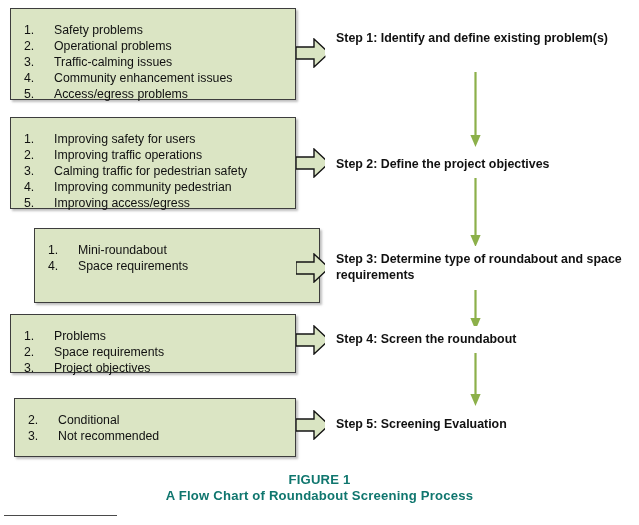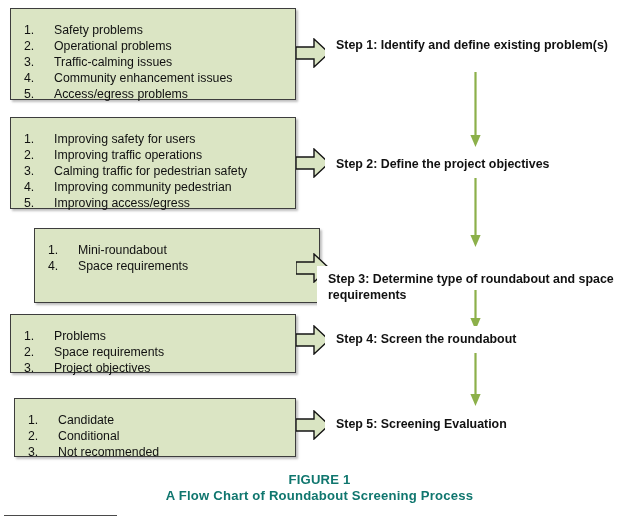--- a/index.html
+++ b/index.html
@@ -116,21 +116,21 @@
       <li><span class="num">5.</span><span>Access/egress problems</span></li>
     </ol>
   </div>
 
   <div class="block-arrow" style="left:296px; top:38px; width:34px; height:30px;">
     <svg width="34" height="30" viewBox="0 0 34 30">
       <polygon points="0,9 18,9 18,1 33,15 18,29 18,21 0,21" fill="#d9e4c2" stroke="#141414" stroke-width="1.4" stroke-linejoin="miter"></polygon>
     </svg>
   </div>
 
-  <div class="step-box rounded" style="left:325px; top:21px; width:307px; height:49px;">
+  <div class="step-box rounded" style="left:325px; top:14px; width:307px; height:49px;">
     <div class="step-text">Step 1: Identify and define existing problem(s)</div>
   </div>
 
   <div class="v-conn" style="left:468px; top:72px; width:15px; height:76px;">
     <svg width="15" height="76" viewBox="0 0 15 76">
       <line x1="7.5" y1="0" x2="7.5" y2="64" stroke="#8cb04a" stroke-width="2.2"></line>
       <polygon points="2.4,63 12.6,63 7.5,75" fill="#8cb04a"></polygon>
     </svg>
   </div>
 
@@ -167,21 +167,21 @@
       <li><span class="num">4.</span><span>Space requirements</span></li>
     </ol>
   </div>
 
   <div class="block-arrow" style="left:296px; top:253px; width:34px; height:30px;">
     <svg width="34" height="30" viewBox="0 0 34 30">
       <polygon points="0,9 18,9 18,1 33,15 18,29 18,21 0,21" fill="#d9e4c2" stroke="#141414" stroke-width="1.4" stroke-linejoin="miter"></polygon>
     </svg>
   </div>
 
-  <div class="step-box" style="left:317px; top:246px; width:307px; height:44px;margin-top:20px;">
+  <div class="step-box" style="left:325px; top:246px; width:307px; height:44px;">
     <div class="step-text">Step 3: Determine type of roundabout and space requirements</div>
   </div>
 
   <div class="v-conn" style="left:468px; top:290px; width:15px; height:41px;">
     <svg width="15" height="41" viewBox="0 0 15 41">
       <line x1="7.5" y1="0" x2="7.5" y2="29" stroke="#8cb04a" stroke-width="2.2"></line>
       <polygon points="2.4,28 12.6,28 7.5,40" fill="#8cb04a"></polygon>
     </svg>
   </div>
 
@@ -205,21 +205,20 @@
 
   <div class="v-conn" style="left:468px; top:353px; width:15px; height:54px;">
     <svg width="15" height="54" viewBox="0 0 15 54">
       <line x1="7.5" y1="0" x2="7.5" y2="42" stroke="#8cb04a" stroke-width="2.2"></line>
       <polygon points="2.4,41 12.6,41 7.5,53" fill="#8cb04a"></polygon>
     </svg>
   </div>
 
   <div class="list-box" style="left:14px; top:398px; width:282px; height:59px;">
     <ol class="lb-pad-indent">
-      <li><span class="num">1.</span><span>Candidate</span></li>
       <li><span class="num">2.</span><span>Conditional</span></li>
       <li><span class="num">3.</span><span>Not recommended</span></li>
     </ol>
   </div>
 
   <div class="block-arrow" style="left:296px; top:410px; width:34px; height:30px;">
     <svg width="34" height="30" viewBox="0 0 34 30">
       <polygon points="0,9 18,9 18,1 33,15 18,29 18,21 0,21" fill="#d9e4c2" stroke="#141414" stroke-width="1.4" stroke-linejoin="miter"></polygon>
     </svg>
   </div>

